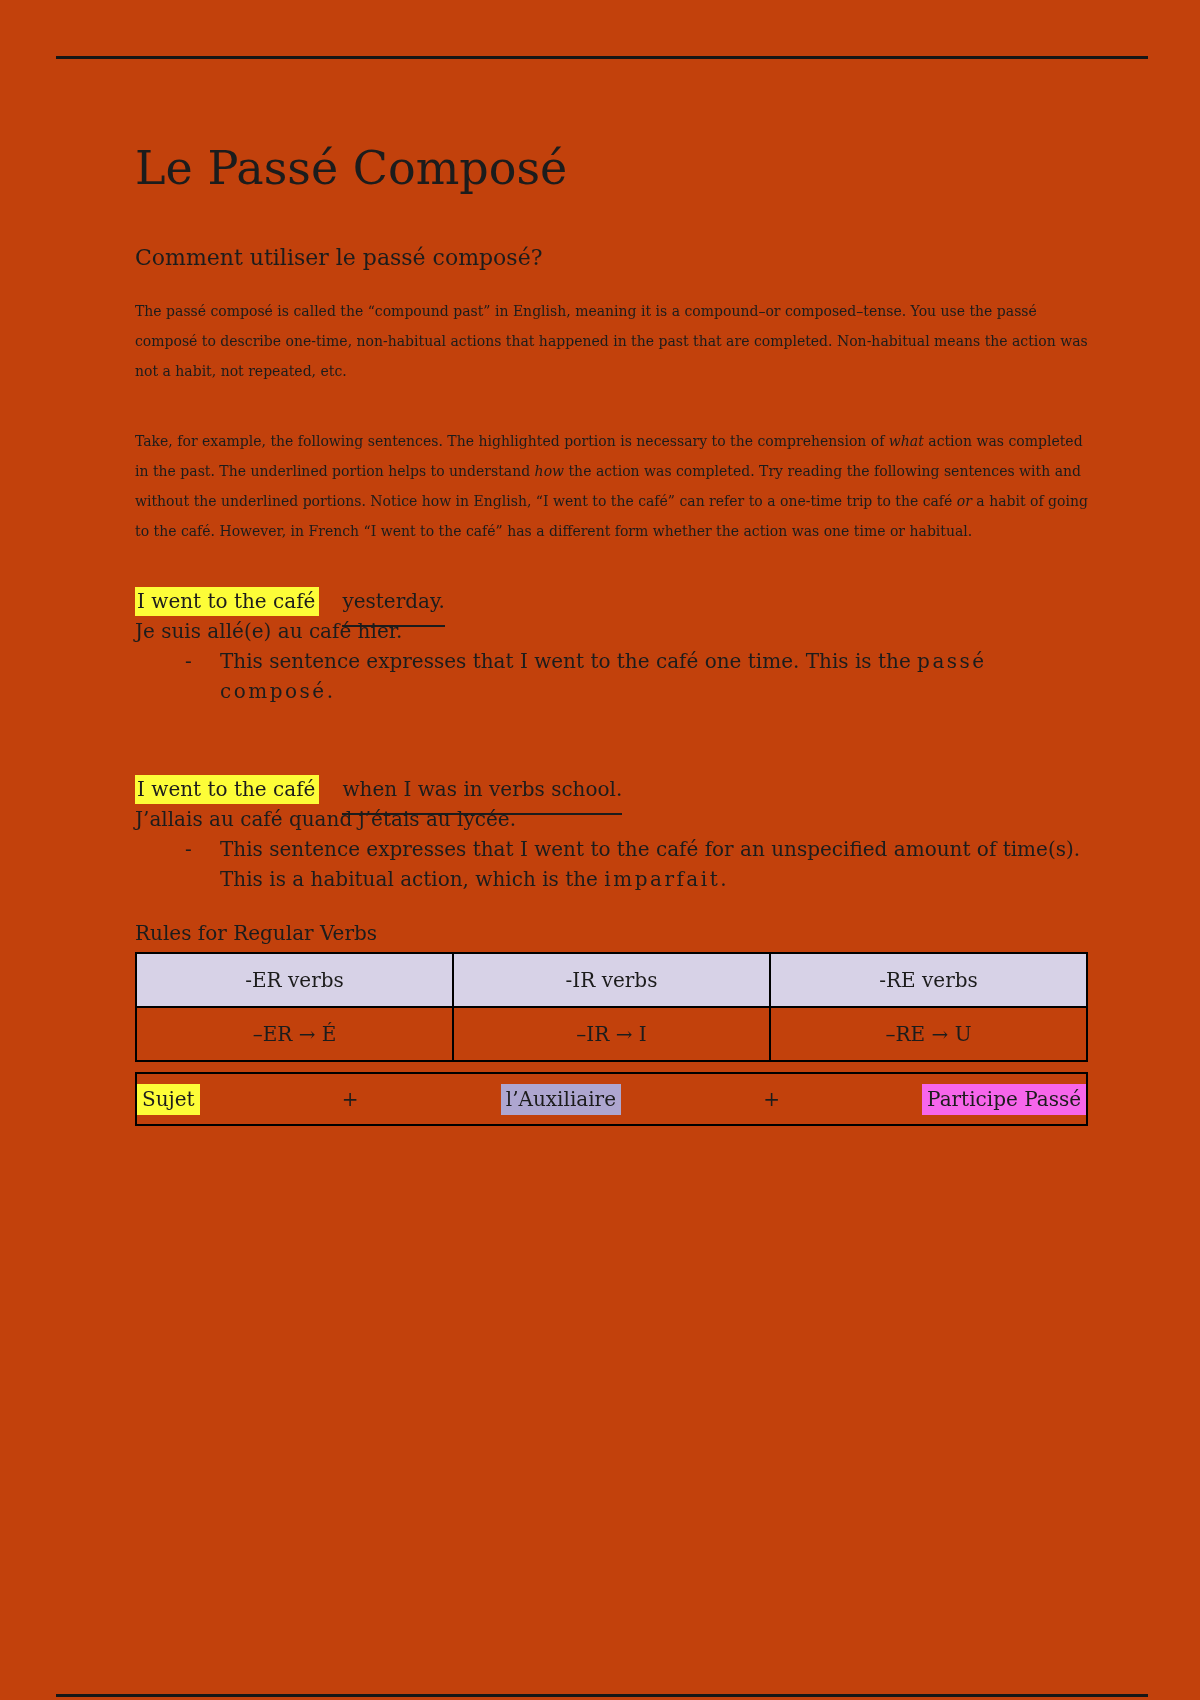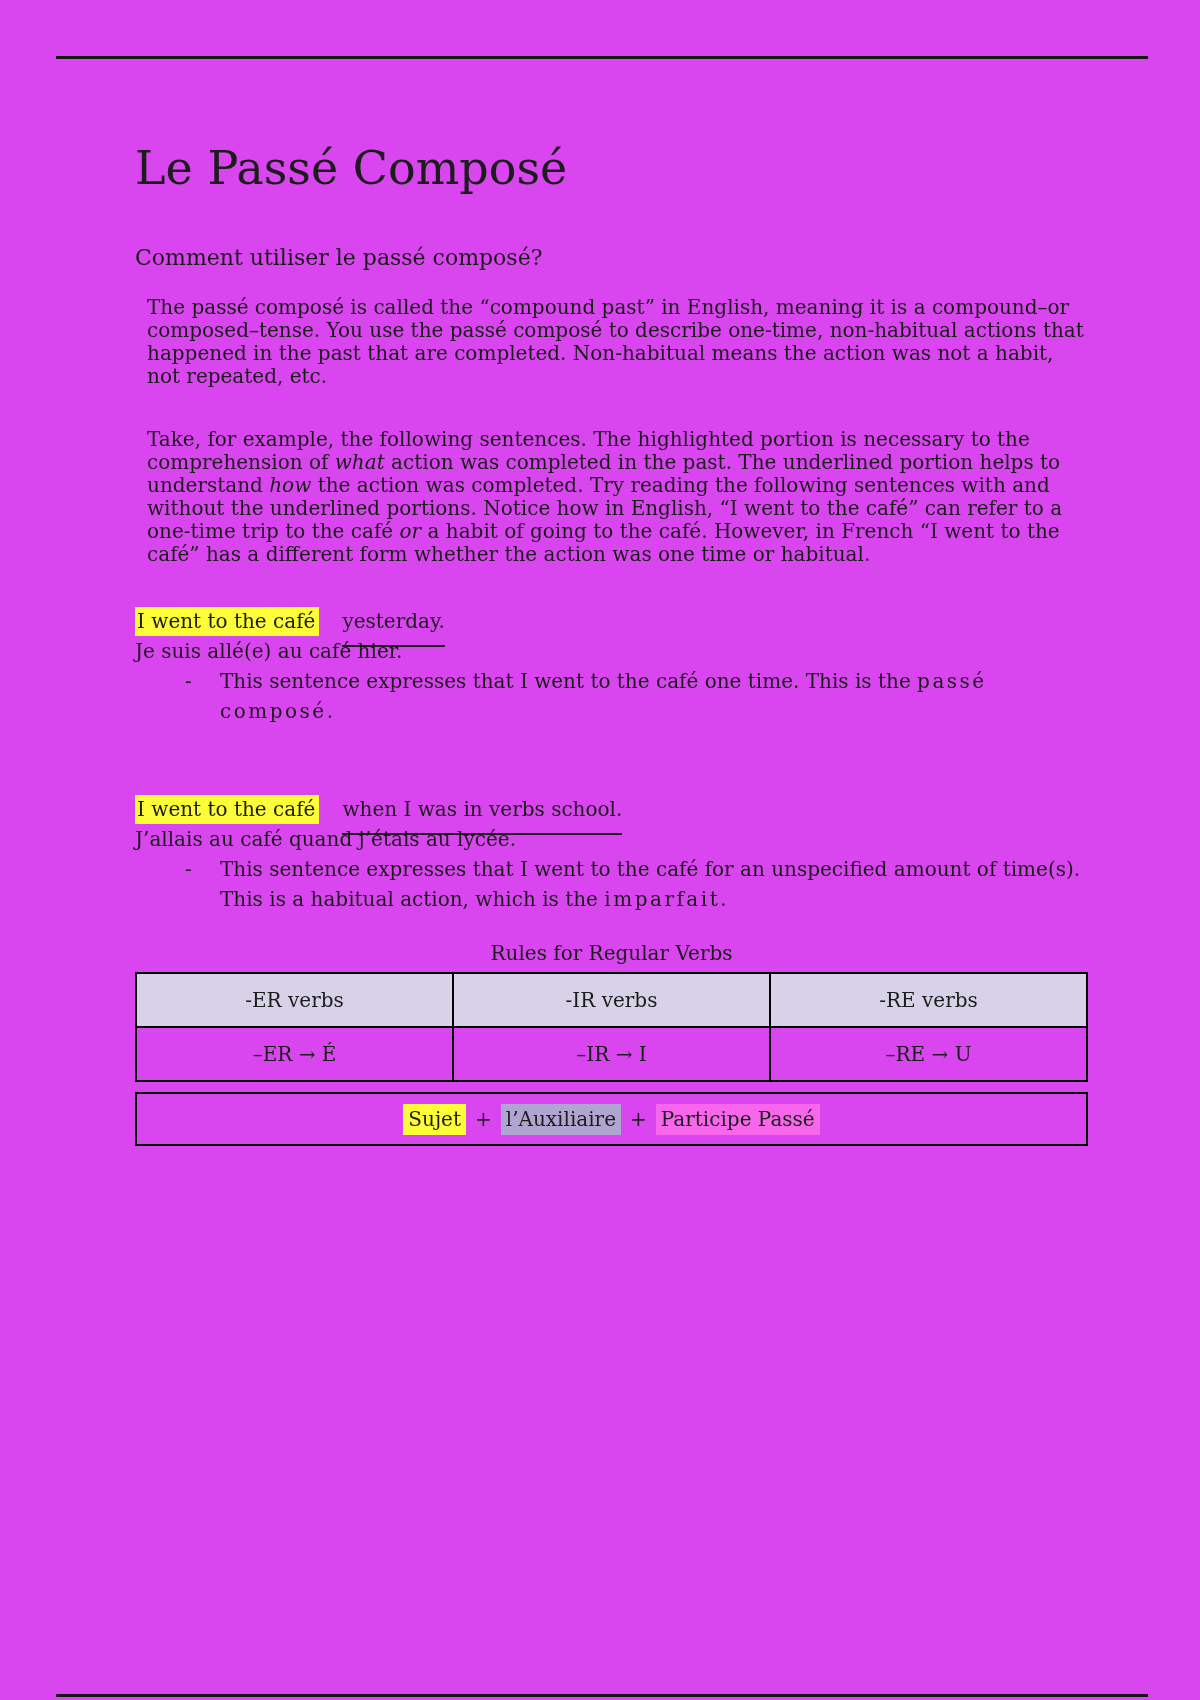--- a/index.html
+++ b/index.html
@@ -1,52 +1,52 @@
 <!DOCTYPE html>
 <html><head>
 <meta charset="utf-8">
 <style>
   html, body { margin:0; padding:0; background:#ffffff; }
   .page {
-    position:relative; width:1200px; height:1700px; background:#d946ef;
+    position:relative; width:1200px; height:1700px; background:#c2410c;
     font-family:"DejaVu Serif","Liberation Serif",serif; color:#1c1c1c; overflow:hidden;
   }
   .rule { position:absolute; left:56px; width:1092px; height:3px; background:#161616; }
   .rule.top { top:56px; }
   .rule.bottom { top:1694px; }
   .content { position:absolute; left:135px; top:120px; width:953px; }
 
   h1.doc-title { font-size:46px; font-weight:400; line-height:56px; margin:20px 0 0 0; }
   h2.sec-heading { font-size:22px; font-weight:400; line-height:40px; margin:42px 0 0 0; }
   h2.sec-heading.second { margin-top:52px; }
-  p.body-text { font-size:20px; line-height:23px; margin:18px 0 0 12px; }
+  p.body-text { font-size:14px; line-height:30px; margin:18px 0 0 0; }
   p.body-text.gap { margin-top:40px; }
   .italic { font-style:italic; }
 
   .example { margin-top:40px; font-size:20px; line-height:30px; }
   .example.second { margin-top:68px; }
   .hl { background:#fdfd38; padding:2px 4px 3px 2px; margin-right:23px; }
   .ul { border-bottom:2px solid #1c1c1c; padding-bottom:12px; }
   .bullet-row { display:flex; margin-left:50px; }
   .bullet-marker { flex:0 0 35px; }
   .bullet-text { flex:1; }
   .spaced-term { letter-spacing:2.5px; }
 
-  .table-caption, .formula-caption { font-size:20px; line-height:26px; text-align:center; margin:26px 0 0 0; }
+  .table-caption, .formula-caption { font-size:20px; line-height:26px; margin:26px 0 0 0; }
   .formula-caption { margin-top:34px; }
   table.rules-table { width:100%; border-collapse:collapse; margin-top:6px; }
   table.rules-table th, table.rules-table td {
     border:2px solid #000000; height:50px; text-align:center;
     font-size:20px; font-weight:400; width:33.33%;
   }
   table.rules-table th { background:#d7d2e7;margin-left:36px; }
 
   .formula-box {
     margin-top:10px; border:2px solid #000000; height:50px;
-    display:flex; align-items:center; justify-content:center;
+    display:flex; align-items:center; justify-content:space-between;
     font-size:20px;
   }
   .f-mark { padding:3px 5px 4px 5px; }
   .f-yellow { background:#fdfd38; }
   .f-purple { background:#aea6d0; }
   .f-magenta { background:#f766eb; }
   .f-plus { margin:0 9px; }
 </style>
 </head>
 <body>

